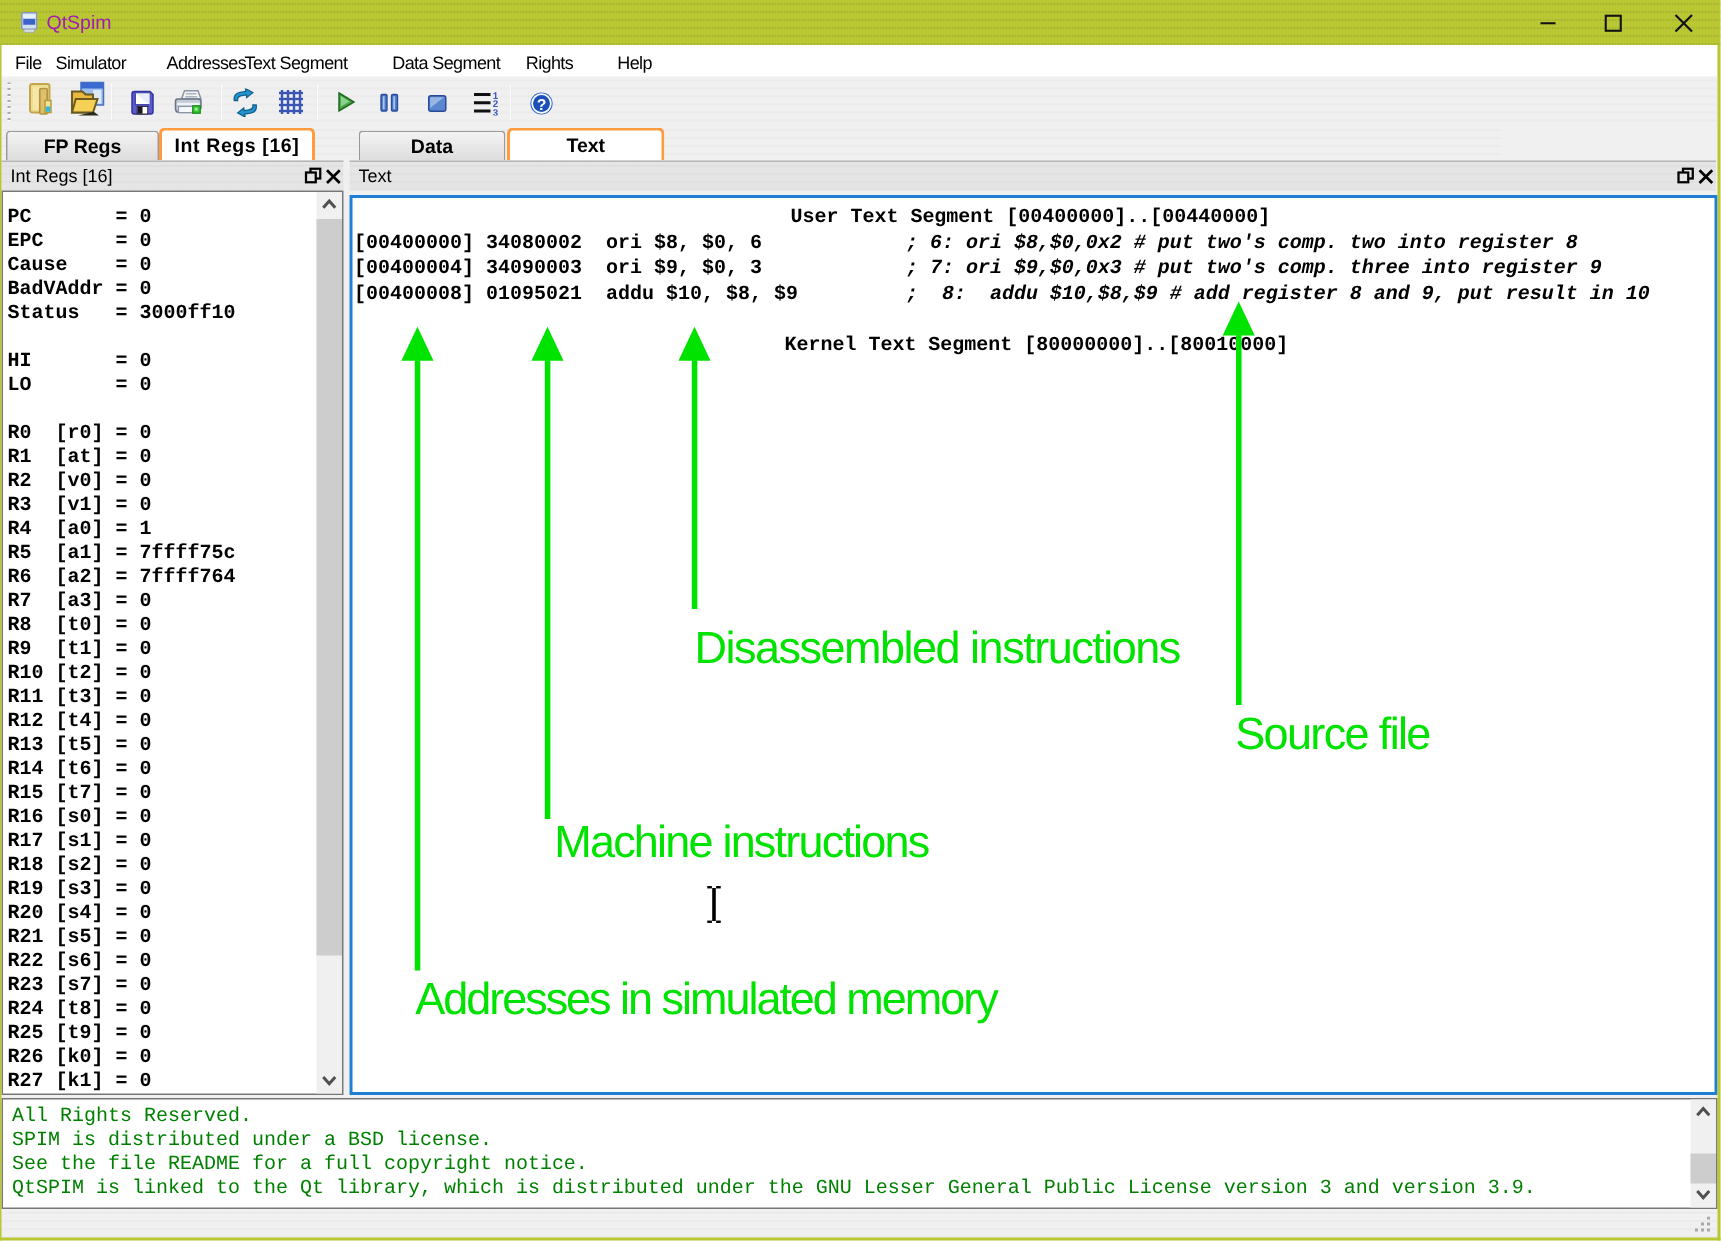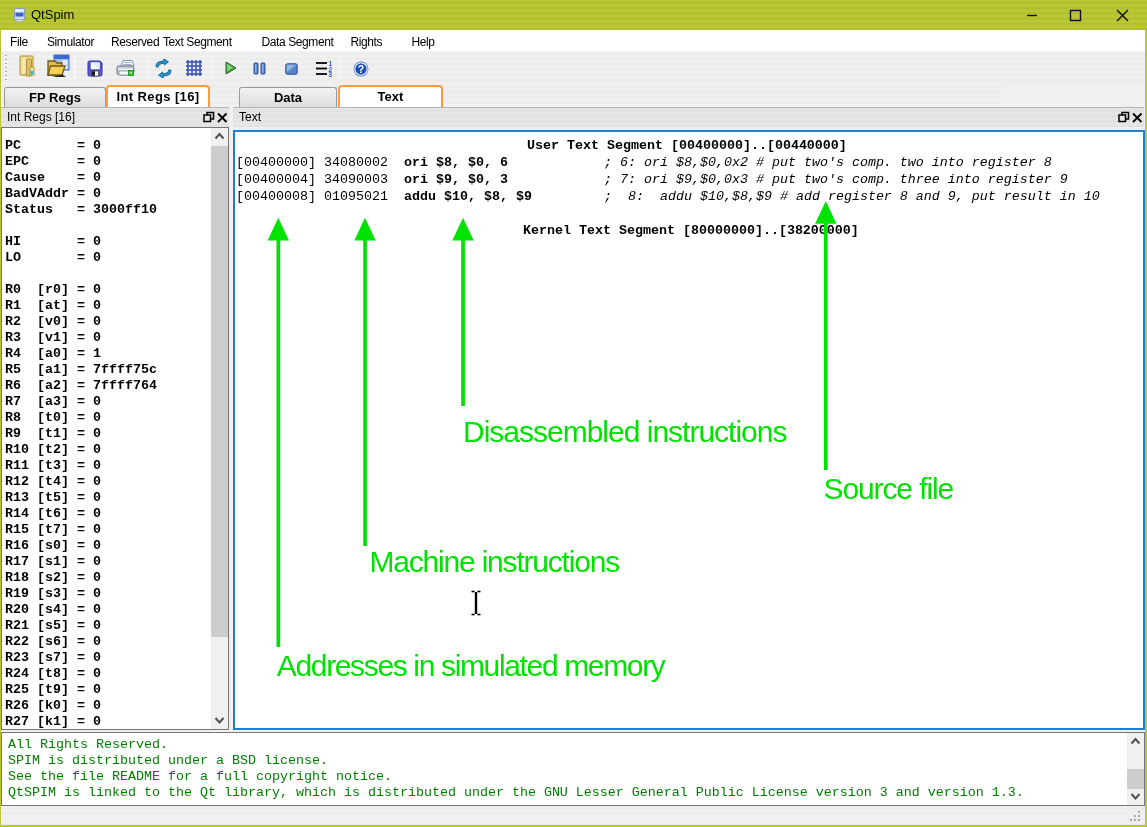--- a/index.html
+++ b/index.html
@@ -12,21 +12,21 @@
   background-size:2px 5.333px;
 }
 .dots-gray {
   background-image: radial-gradient(circle, rgba(0,0,0,.04) .45px, transparent .9px);
   background-size:2px 5.333px;
 }
 pre { font-family:"Liberation Mono",monospace; }
 
 
 #titlebar { left:0; top:0; width:1147px; height:30px; }
-#titletext { left:31px; top:7px; font-size:13px; color:#000000; }
+#titletext { left:31px; top:7px; font-size:13px; color:#a21caf; }
 
 
 #menubar { left:1px; top:30px; width:1144px; height:39px; background:#ffffff; font-size:12px; letter-spacing:-0.4px; color:#000; }
 #menubar span { position:absolute; top:0; line-height:24px; }
 
 
 #toolbar { left:1px; top:51px; width:1144px; height:33px; background-color:#f0f0f0; }
 .tsep { position:absolute; top:5px; width:1px; height:24px; background:#c8c8c8; border-right:1px solid #fbfbfb; }
 #thandle { position:absolute; left:4px; top:4px; width:3px; height:26px;
   background-image:repeating-linear-gradient(to bottom, #aaa 0 1px, #fdfdfd 1px 2px, transparent 2px 4px); width:2px; }
@@ -42,21 +42,21 @@
 .dockbtns { position:absolute; top:3px; }
 
 
 #lpanel { left:1px; top:127px; width:228px; height:603px; border:1px solid #767676; background:#fff; }
 #regpre { position:absolute; left:3px; top:10px; font-size:13.333px; font-weight:bold; line-height:16px; color:#000; }
 #lscroll { position:absolute; right:0px; top:0px; width:17px; height:601px; background:#f0f0f0; }
 #lthumb { position:absolute; left:0px; top:18px; width:17px; height:491px; background:#cdcdcd; }
 
 
 #rpanel { left:233px; top:130px; width:912px; height:600px; border:2px solid #1f7fd4; background:#fff; }
-#textpre { position:absolute; left:1px; top:5px; font-size:13.333px; line-height:17px; color:#000; }
+#textpre { position:absolute; left:1px; top:5px; font-size:13.333px; line-height:17px; color:#000;font-weight:bold; }
 
 
 #console { left:1px; top:732px; width:1144px; height:74px; border:1px solid #767676; background:#fff; }
 #conpre { position:absolute; left:6px; top:4px; font-size:13.333px; line-height:16px; color:#008000; }
 #cscroll { position:absolute; right:0; top:0; width:17px; height:72px; background:#f0f0f0; }
 #cthumb { position:absolute; left:0; top:36px; width:17px; height:20px; background:#cdcdcd; }
 
 
 #statusbar { left:1px; top:806px; width:1144px; height:19px; background-color:#f0f0f0; }
 
@@ -83,22 +83,22 @@
 <div class="abs" id="titletext">QtSpim</div>
 <svg class="abs" style="left:1020px;top:0;width:120px;height:30px" viewBox="0 0 120 30">
   <line x1="7" y1="15.5" x2="17" y2="15.5" stroke="#111" stroke-width="1.4"></line>
   <rect x="50.5" y="10.5" width="10" height="10" fill="none" stroke="#111" stroke-width="1.4"></rect>
   <line x1="97" y1="10" x2="108" y2="21" stroke="#111" stroke-width="1.4"></line>
   <line x1="108" y1="10" x2="97" y2="21" stroke="#111" stroke-width="1.4"></line>
 </svg>
 
 <div class="abs" id="menubar">
 <span style="left:9px">File</span>
-    <span style="left:46px">Simulator</span>
-    <span style="left:110px">Reserved</span>
+    <span style="left:36px">Simulator</span>
+    <span style="left:110px">Addresses</span>
     <span style="left:162px">Text Segment</span>
     <span style="left:260.5px">Data Segment</span>
     <span style="left:349.5px">Rights</span>
     <span style="left:410.5px">Help</span>
 </div>
 
 <div class="abs dots-gray" id="toolbar">
   <div id="thandle"></div>
   <div class="tsep" style="left:73px"></div>
   <div class="tsep" style="left:146px"></div>
@@ -275,28 +275,28 @@
       </svg>
 </div>
 </div>
 
 <div class="abs" id="rpanel">
 <pre id="textpre">                                    <b style="margin-left:3px">User Text Segment [00400000]..[00440000]</b>
 [00400000] 34080002  <b>ori $8, $0, 6</b>            <i>; 6: ori $8,$0,0x2 # put two's comp. two into register 8</i>
 [00400004] 34090003  <b>ori $9, $0, 3</b>            <i>; 7: ori $9,$0,0x3 # put two's comp. three into register 9</i>
 [00400008] 01095021  <b>addu $10, $8, $9</b>         <i>;  8:  addu $10,$8,$9 # add register 8 and 9, put result in 10</i>
 
-                                    <b style="margin-left:-1px">Kernel Text Segment [80000000]..[38200000]</b></pre>
+                                    <b style="margin-left:-1px">Kernel Text Segment [80000000]..[80010000]</b></pre>
 </div>
 
 <div class="abs" id="console">
 <pre id="conpre">All Rights Reserved.
 SPIM is distributed under a BSD license.
 See the file README for a full copyright notice.
-QtSPIM is linked to the Qt library, which is distributed under the GNU Lesser General Public License version 3 and version 1.3.</pre>
+QtSPIM is linked to the Qt library, which is distributed under the GNU Lesser General Public License version 3 and version 3.9.</pre>
 <div id="cscroll">
   <svg class="abs" style="left:0;top:0" width="17" height="17">
         <path d="M4.5 10.5 L8.5 6 L12.5 10.5" stroke="#505050" stroke-width="2" fill="none"></path>
       </svg>
   <div id="cthumb"></div>
   <svg class="abs" style="left:0;top:55px" width="17" height="17">
         <path d="M4.5 6 L8.5 10.5 L12.5 6" stroke="#505050" stroke-width="2" fill="none"></path>
       </svg>
 </div>
 </div>

